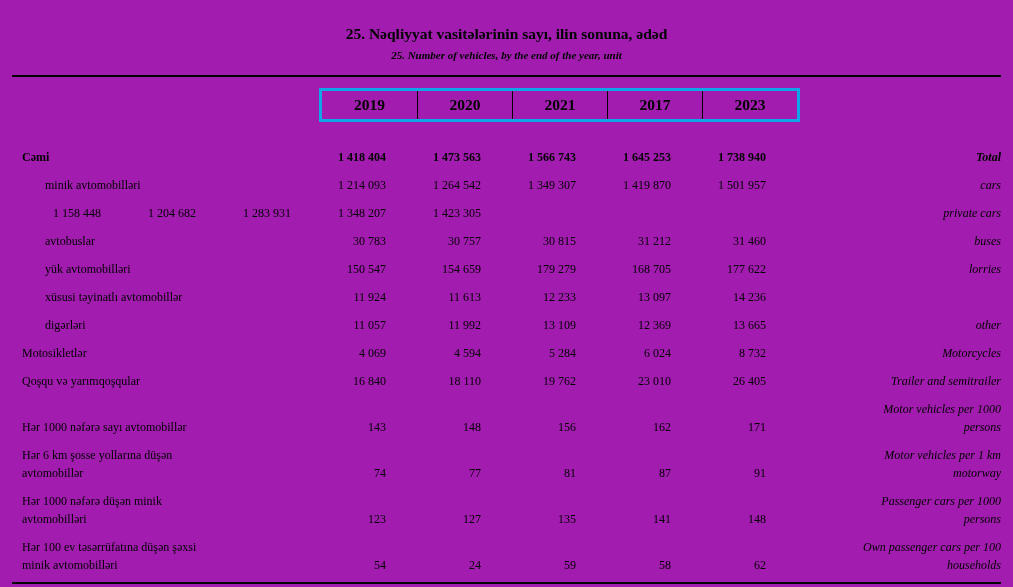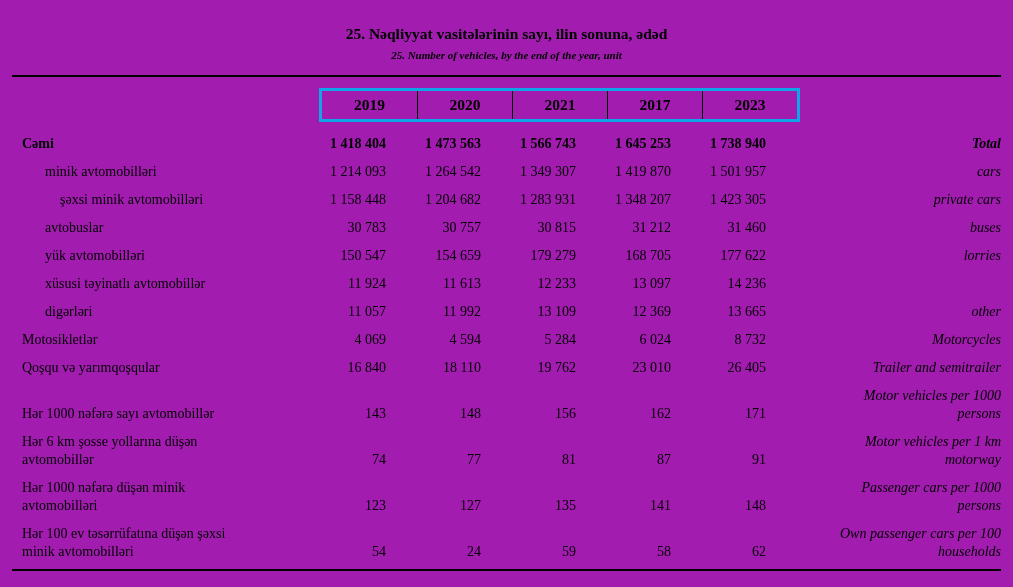--- a/index.html
+++ b/index.html
@@ -26,21 +26,21 @@
   .hdr-label { width: 285px; }
   .years-box { display: flex; border: 3px solid #0ea5e9; margin-left: 22px; }
   .year-cell {
     width: 95px; text-align: center; font-weight: bold;
     font-size: 15.5px; line-height: 28px; height: 28px;
     border-left: 1px solid #000;
   }
   .year-cell:first-child { border-left: none; }
   .hdr-en { flex: 1; }
 
-  .tbody { margin-top: 8px; font-size: 14px; }
+  .tbody { margin-top: 21px; font-size: 12px; }
   .row { display: flex; align-items: flex-end; padding: 5px 0; line-height: 18px; }
   .c-label { width: 285px; padding-left: 10px; white-space: pre-line; }
   .c-label.ind1 { padding-left: 33px; }
   .c-label.ind2 { padding-left: 48px; }
   .c-num { width: 95px; text-align: right; padding-right: 6px; }
   .c-en { flex: 1; padding-left: 5px; font-style: italic; white-space: pre-line; text-align: right; }
   .c-en.eind1 { padding-left: 17px; }
   .c-en.eind2 { padding-left: 34px; }
   .row.bold .c-label, .row.bold .c-num, .row.bold .c-en { font-weight: bold; }
 </style>
@@ -79,21 +79,20 @@
         <div class="row">
           <div class="c-label ind1">minik avtomobilləri</div>
           <div class="c-num">1 214 093</div>
           <div class="c-num">1 264 542</div>
           <div class="c-num">1 349 307</div>
           <div class="c-num">1 419 870</div>
           <div class="c-num">1 501 957</div>
           <div class="c-en eind1">cars</div>
         </div>
         <div class="row">
-          <div class="c-label ind2">şəxsi minik avtomobilləri</div>
           <div class="c-num">1 158 448</div>
           <div class="c-num">1 204 682</div>
           <div class="c-num">1 283 931</div>
           <div class="c-num">1 348 207</div>
           <div class="c-num">1 423 305</div>
           <div class="c-en eind2">private cars</div>
         </div>
         <div class="row">
           <div class="c-label ind1">avtobuslar</div>
           <div class="c-num">30 783</div>

